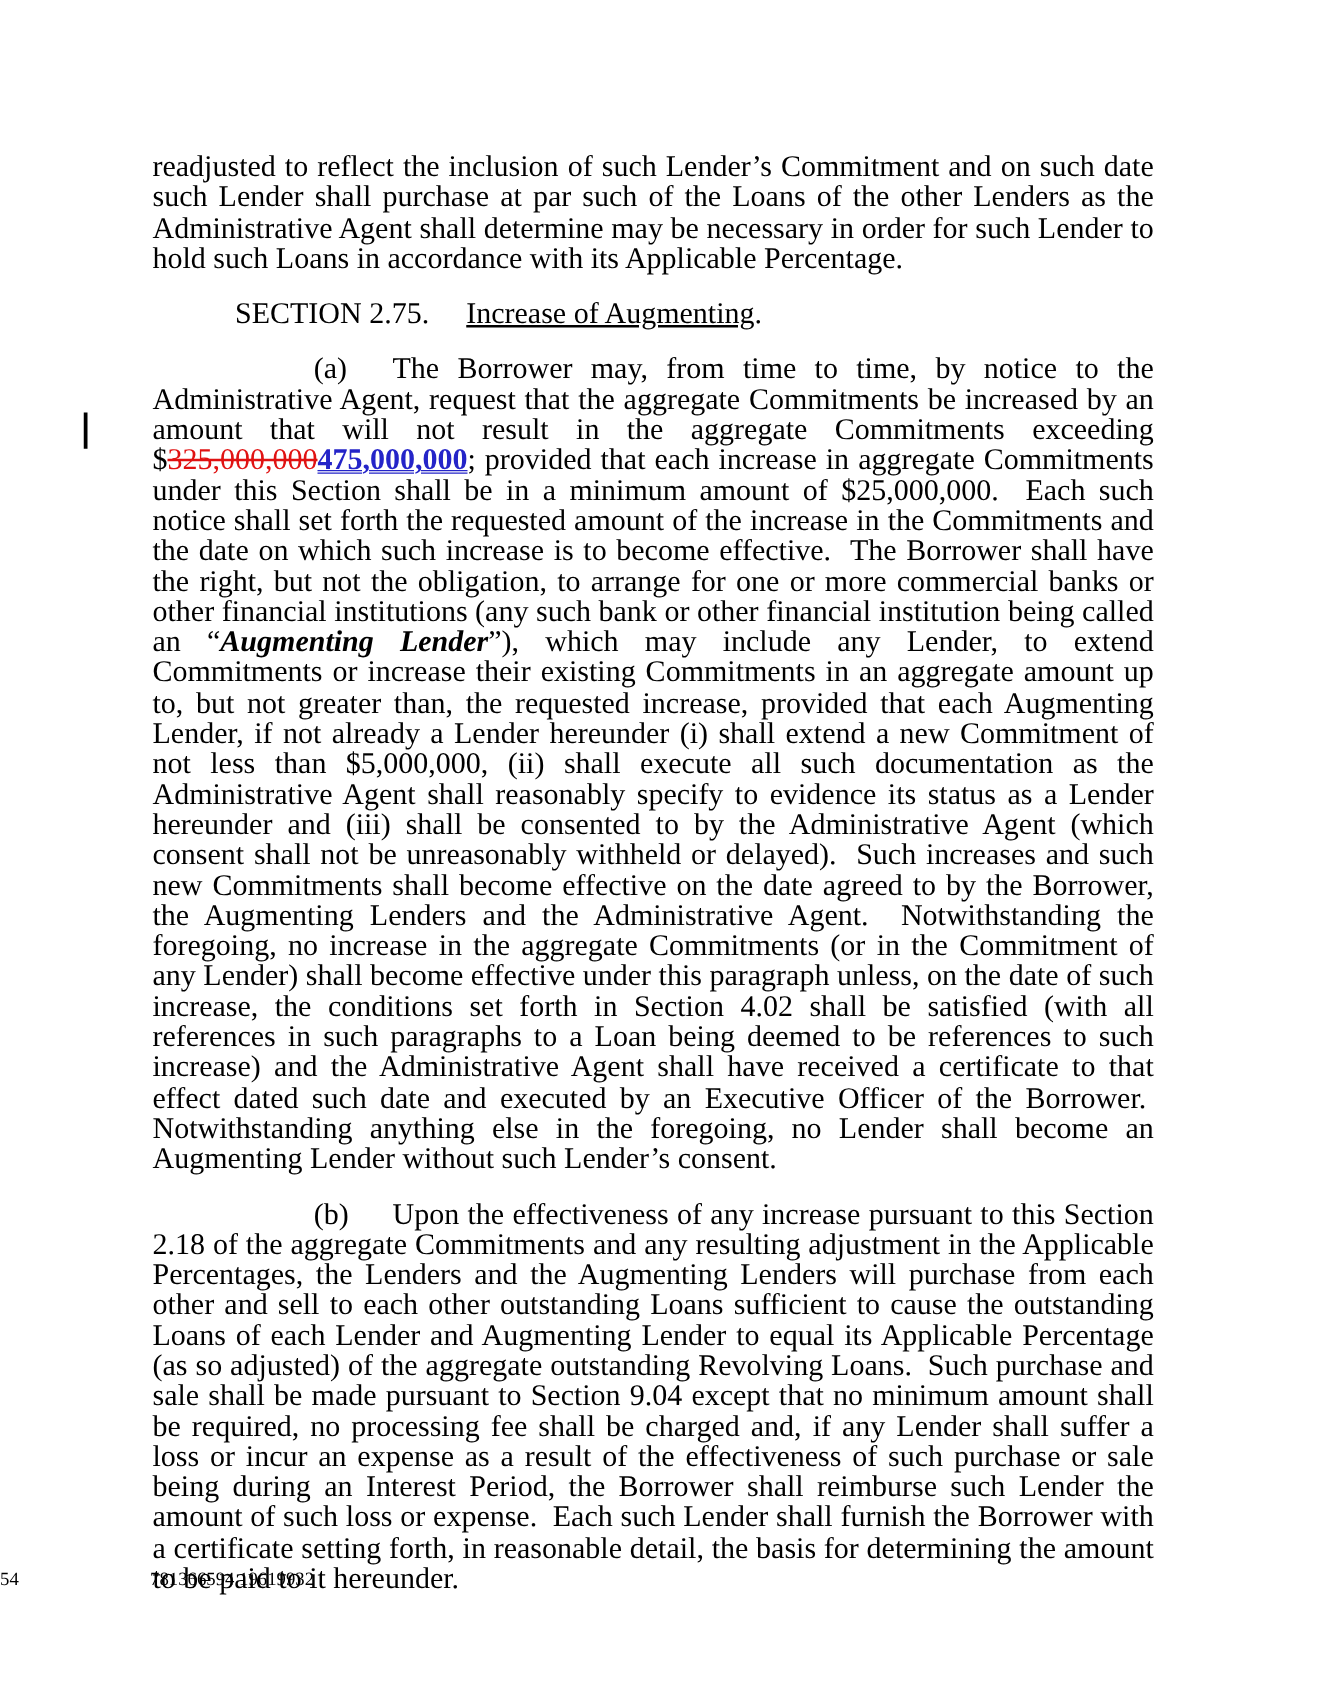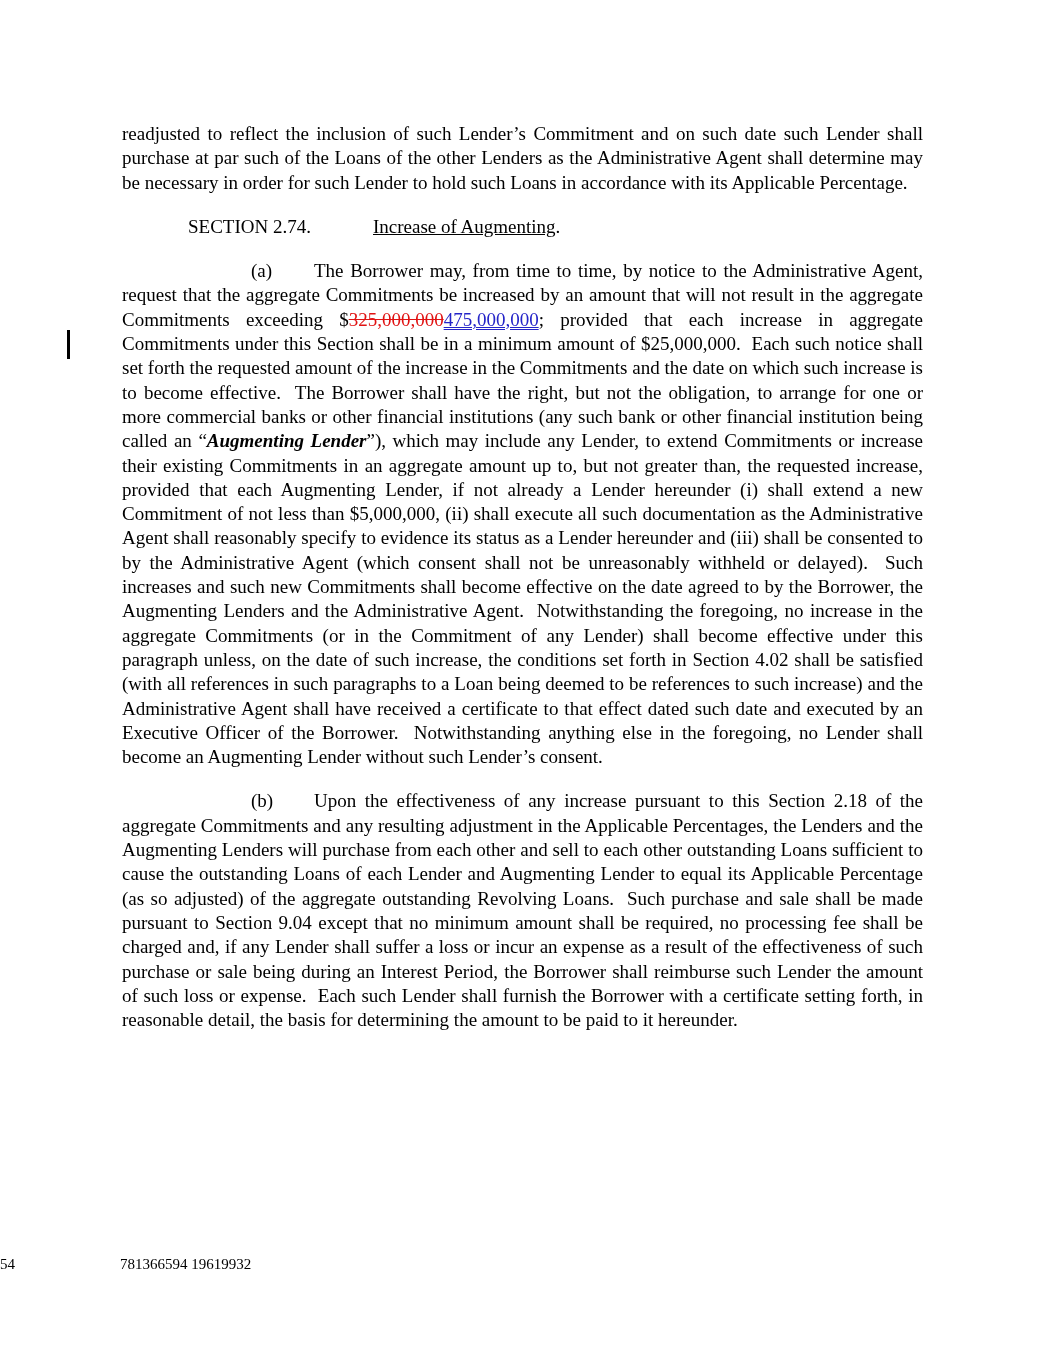--- a/index.html
+++ b/index.html
@@ -19,21 +19,21 @@
     overflow: hidden;
   }
   .content {
     position: absolute;
     left: 122px;
     top: 122px;
     width: 801px;
   }
   .body-p {
     margin: 0 0 20px 0;
-    font-size: 19px;
+    font-size: 24px;
     line-height: 24.3px;
     text-align: justify;
   }
   .para { text-indent: 129px; }
   .marker {
     display: inline-block;
     width: 63px;
     text-indent: 0;
   }
   .h-label {
@@ -41,20 +41,21 @@
     width: 251px;
     text-indent: 66px;
   }
   .u { text-decoration: underline; }
   .s-del { color: var(--del-color); text-decoration: line-through; font-family: Liberation Serif, serif; }
   .s-ins {
     color: var(--ins-color);
     text-decoration-line: underline;
     text-decoration-style: double;
     text-decoration-thickness: 1px;
+    font-weight: bold;
   }
   .s-i  { }
   .s-bi { font-style: italic; font-weight: bold; }
   .change-bar {
     position: absolute;
     left: 67px;
     top: 330px;
     width: 2.5px;
     height: 29px;
     background: var(--bar-color);
@@ -82,21 +83,21 @@
 
 <div class="page">
 
   <div class="change-bar"></div>
 
   <div class="content">
 
     <p class="body-p">readjusted to reflect the inclusion of such Lender’s Commitment and on such date such Lender shall purchase at par such of the Loans of the other Lenders as the Administrative Agent shall determine may be necessary in order for such Lender to hold such Loans in accordance with its Applicable Percentage.</p>
 
     <p class="body-p">
-      <span class="h-label">SECTION 2.74.</span><span class="u">Increase of Augmenting</span><span>.</span>
+      <span class="h-label">SECTION 2.75.</span><span class="u">Increase of Augmenting</span><span>.</span>
     </p>
 
     <p class="body-p para">
       <span class="marker">(a)</span><span><span>The Borrower may, from time to time, by notice to the Administrative Agent, request that the aggregate Commitments be increased by an amount that will not result in the aggregate Commitments exceeding $</span><span class="s-del">325,000,000</span><span class="s-ins">475,000,000</span><span>; </span><span class="s-i">provided</span><span> that each increase in aggregate Commitments under this Section shall be in a minimum amount of $25,000,000.&nbsp; Each such notice shall set forth the requested amount of the increase in the Commitments and the date on which such increase is to become effective.&nbsp; The Borrower shall have the right, but not the obligation, to arrange for one or more commercial banks or other financial institutions (any such bank or other financial institution being called an “</span><span class="s-bi">Augmenting Lender</span><span>”), which may include any Lender, to extend Commitments or increase their existing Commitments in an aggregate amount up to, but not greater than, the requested increase, </span><span class="s-i">provided</span><span> that each Augmenting Lender, if not already a Lender hereunder (i) shall extend a new Commitment of not less than $5,000,000, (ii) shall execute all such documentation as the Administrative Agent shall reasonably specify to evidence its status as a Lender hereunder and (iii) shall be consented to by the Administrative Agent (which consent shall not be unreasonably withheld or delayed).&nbsp; Such increases and such new Commitments shall become effective on the date agreed to by the Borrower, the Augmenting Lenders and the Administrative Agent.&nbsp; Notwithstanding the foregoing, no increase in the aggregate Commitments (or in the Commitment of any Lender) shall become effective under this paragraph unless, on the date of such increase, the conditions set forth in Section 4.02 shall be satisfied (with all references in such paragraphs to a Loan being deemed to be references to such increase) and the Administrative Agent shall have received a certificate to that effect dated such date and executed by an Executive Officer of the Borrower.&nbsp; Notwithstanding anything else in the foregoing, no Lender shall become an Augmenting Lender without such Lender’s consent.</span></span>
     </p>
 
     <p class="body-p para">
       <span class="marker">(b)</span><span>Upon the effectiveness of any increase pursuant to this Section 2.18 of the aggregate Commitments and any resulting adjustment in the Applicable Percentages, the Lenders and the Augmenting Lenders will purchase from each other and sell to each other outstanding Loans sufficient to cause the outstanding Loans of each Lender and Augmenting Lender to equal its Applicable Percentage (as so adjusted) of the aggregate outstanding Revolving Loans.&nbsp; Such purchase and sale shall be made pursuant to Section 9.04 except that no minimum amount shall be required, no processing fee shall be charged and, if any Lender shall suffer a loss or incur an expense as a result of the effectiveness of such purchase or sale being during an Interest Period, the Borrower shall reimburse such Lender the amount of such loss or expense.&nbsp; Each such Lender shall furnish the Borrower with a certificate setting forth, in reasonable detail, the basis for determining the amount to be paid to it hereunder.</span>
     </p>
 

